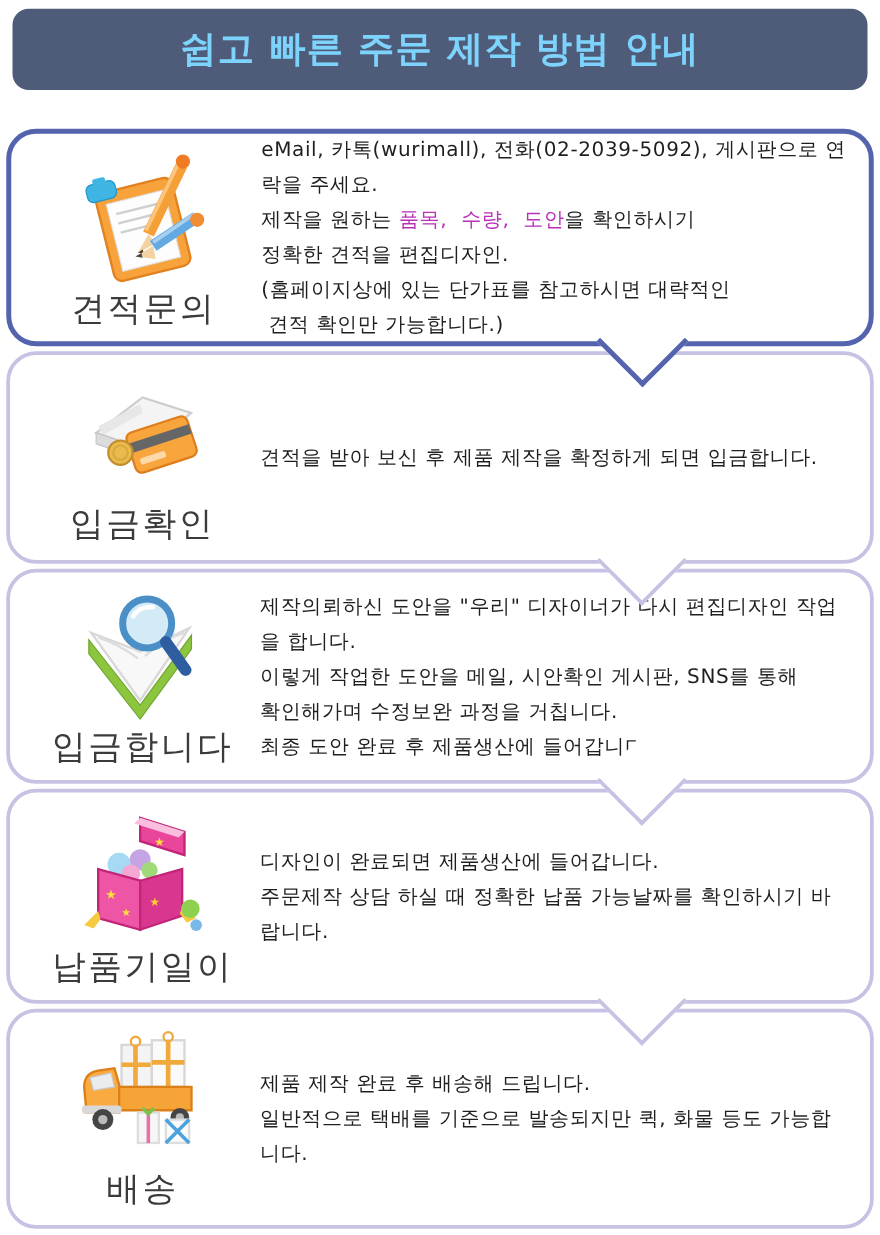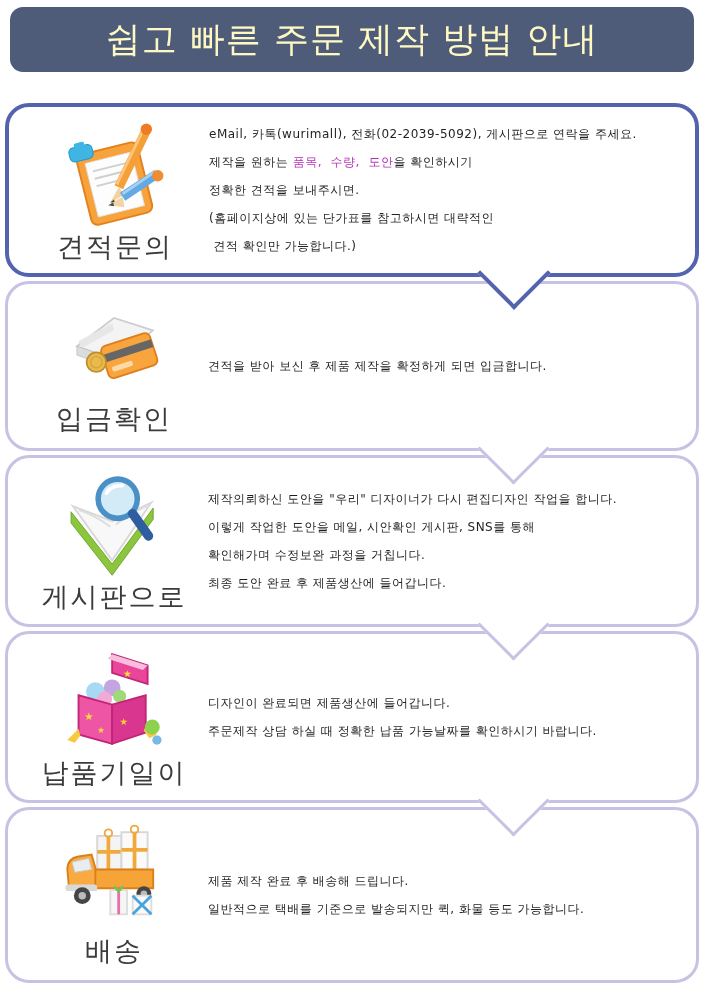--- a/index.html
+++ b/index.html
@@ -22,23 +22,23 @@
   .banner {
     position: absolute;
     left: 10px; top: 7px;
     width: 684px; height: 65px;
     background: var(--banner-bg);
     border-radius: 13px;
     display: flex; align-items: center; justify-content: center;
   }
   .banner h1 {
     margin: 0;
-    color: #fef9c3;
-    font-size: 35px;
-    font-weight: 400;
+    color: #7dd3fc;
+    font-size: 29px;
+    font-weight: 700;
     letter-spacing: 1px;
   }
   .step-box {
     position: absolute;
     left: 5px;
     width: 694px;
     box-sizing: border-box;
     background: #ffffff;
     border: 3px solid var(--light-border);
     border-radius: 24px;
@@ -62,21 +62,21 @@
   .icon-col .icon { display: block; line-height: 0; }
   .step-label {
     font-size: 27px;
     color: var(--label-color);
     letter-spacing: 2px;
     white-space: nowrap;
   }
   .text-col {
     flex: 1;
     padding-left: 14px;
-    font-size: 12px;
+    font-size: 16px;
     line-height: 28px;
     color: var(--text-color);
     letter-spacing: 0.5px;
   }
   .text-col p {
     margin: 0;
     white-space: pre-wrap;
   }
   .hl { color: var(--highlight); }
   .tail {
@@ -124,21 +124,21 @@
   <line x1="103" y1="59" x2="68" y2="83" stroke="#a7d0f0" stroke-width="3"></line>
   <polygon points="68,86 53,95 70,97" fill="#f3d3a2"></polygon>
   <polygon points="53,95 58,92 59,96" fill="#4a4a4a"></polygon>
   <circle cx="105" cy="64" r="6" fill="#ef8c34"></circle>
 </svg></span>
           <div class="step-label">견적문의</div>
         </div>
         <div class="text-col">
           <p><span>eMail, 카톡(wurimall), 전화(02-2039-5092), 게시판으로 연락을 주세요.</span></p>
           <p><span>제작을 원하는 </span><span class="hl">품목,  수량,  도안</span><span>을 확인하시기</span></p>
-          <p><span>정확한 견적을 보내주시면.</span></p>
+          <p><span>정확한 견적을 편집디자인.</span></p>
           <p><span>(홈페이지상에 있는 단가표를 참고하시면 대략적인</span></p>
           <p><span> 견적 확인만 가능합니다.)</span></p>
         </div>
         <div class="tail"></div>
       </section>
       <section class="step-box" style="top: 281px; height: 170px; z-index: 19;">
         <div class="icon-col">
           <span class="icon">
 <svg viewBox="0 0 120 120" width="112" height="106">
   <path d="M18 58 L60 26 L104 40 L64 74 Z" fill="#f4f4f4" stroke="#cdcdcd" stroke-width="2"></path>
@@ -163,21 +163,21 @@
         <div class="icon-col">
           <span class="icon">
 <svg viewBox="0 0 120 120" width="112" height="112">
   <path d="M14 48 L58 104 L102 44 L102 56 L58 116 L14 60 Z" fill="#8cc63f" stroke="#6ea52b" stroke-width="1"></path>
   <path d="M16 42 L58 58 L100 38 L58 100 Z" fill="#f8f8f8" stroke="#d8d8d8" stroke-width="2"></path>
   <path d="M22 46 Q40 52 56 64 M96 42 Q78 48 62 62" stroke="#dddddd" stroke-width="2" fill="none"></path>
   <circle cx="64" cy="34" r="21" fill="#cfe9f6" fill-opacity="0.92" stroke="#4a90c6" stroke-width="6"></circle>
   <path d="M52 28 q5 -9 17 -8" stroke="#ffffff" stroke-width="4" fill="none" stroke-linecap="round"></path>
   <line x1="80" y1="50" x2="97" y2="74" stroke="#2e5da0" stroke-width="10" stroke-linecap="round"></line>
 </svg></span>
-          <div class="step-label">게시판으로</div>
+          <div class="step-label">입금합니다</div>
         </div>
         <div class="text-col">
           <p><span>제작의뢰하신 도안을 "우리" 디자이너가 다시 편집디자인 작업을 합니다.</span></p>
           <p><span>이렇게 작업한 도안을 메일, 시안확인 게시판, SNS를 통해</span></p>
           <p><span>확인해가며 수정보완 과정을 거칩니다.</span></p>
           <p><span>최종 도안 완료 후 제품생산에 들어갑니다.</span></p>
         </div>
         <div class="tail"></div>
       </section>
       <section class="step-box" style="top: 631px; height: 172px; z-index: 17;">

